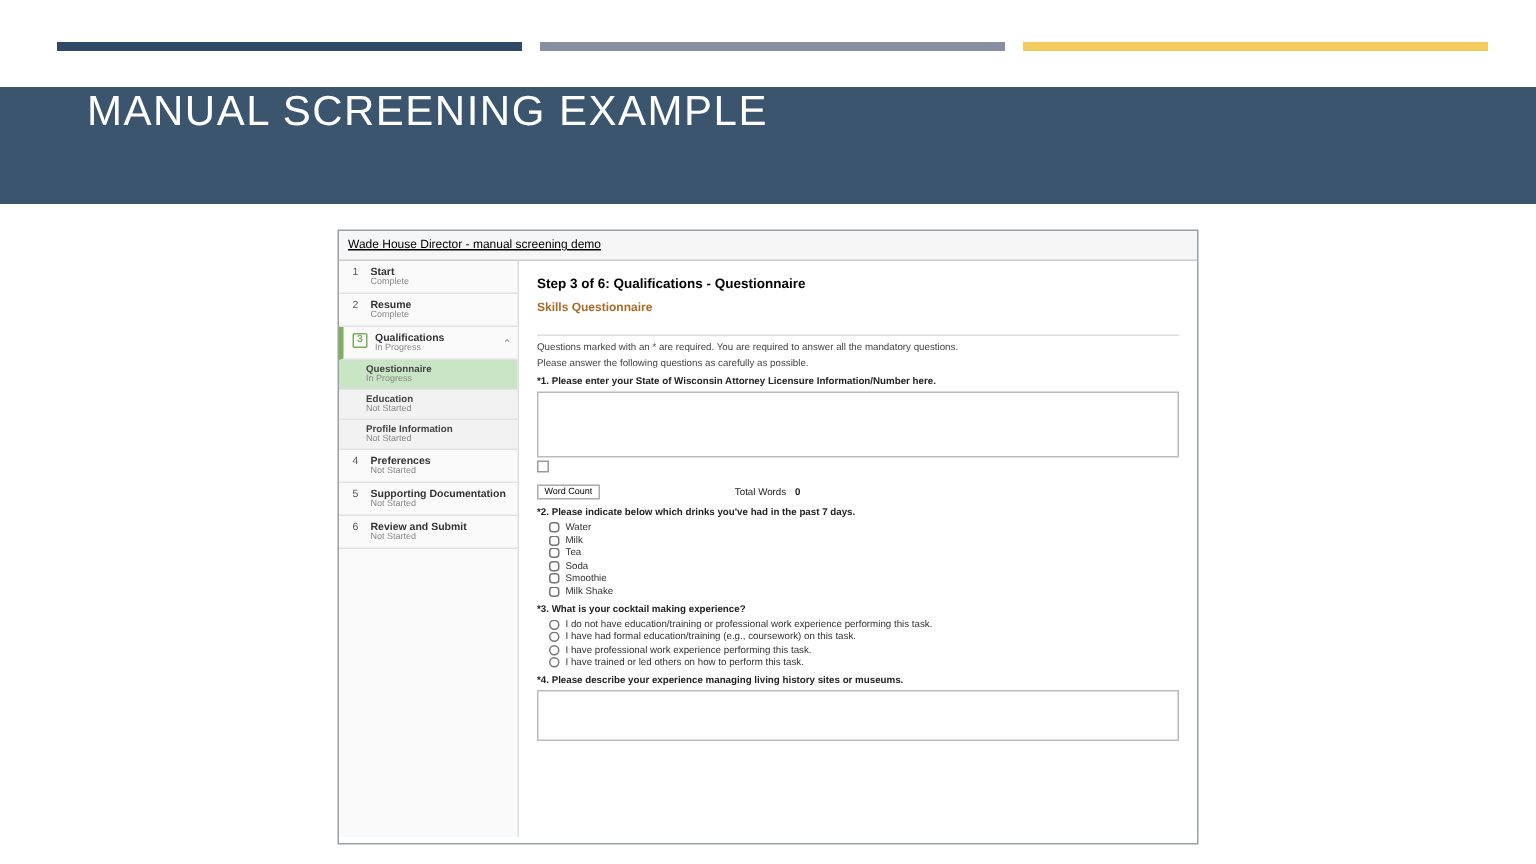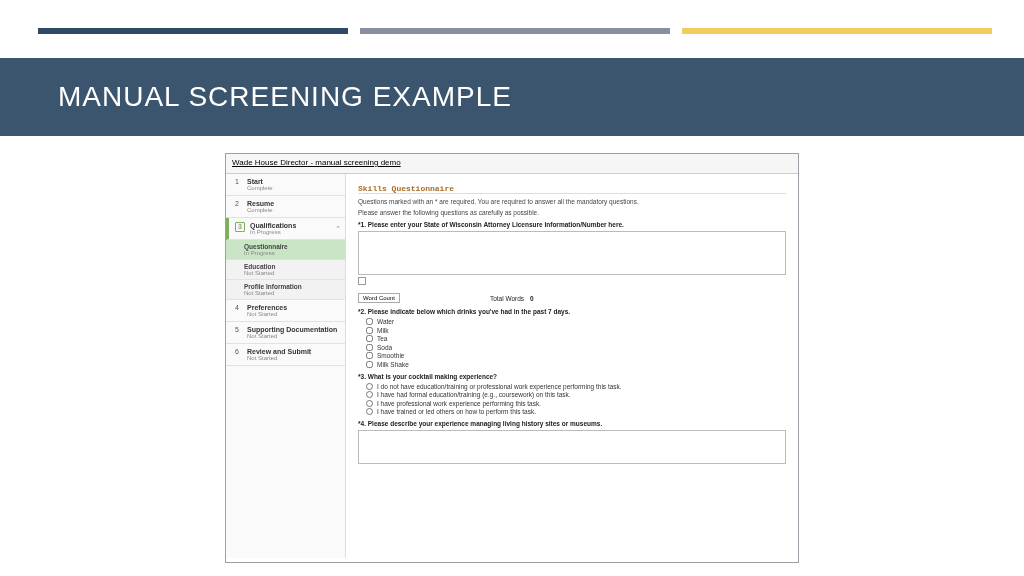--- a/index.html
+++ b/index.html
@@ -24,21 +24,20 @@
     .bar2 { width: 310px; background: #888fa0; margin-left: 12px; }
     .bar3 { width: 310px; background: #f2cd5d; margin-left: 12px; }
     .header-band {
       position: absolute;
       top: 58px;
       left: 0;
       width: 100%;
       height: 78px;
       background: #3b556e;
       display: flex;
-      align-items: center;
       padding-left: 58px;
     }
     .header-band h1 {
       color: #fff;
       font-weight: 400;
       font-size: 28px;
       letter-spacing: 1px;
     }
     .app-frame {
       position: absolute;
@@ -113,23 +112,22 @@
       flex: 1;
       padding: 10px 12px;
       overflow: hidden;
     }
     .main h2 { font-size: 9px; font-weight: bold; margin-bottom: 6px; }
     .subheader {
       font-weight: bold;
       color: #a96b28;
       font-size: 8px;
       border-bottom: 1px solid #ddd;
-      padding-bottom: 0;
+      padding-bottom: 14px;
       margin-bottom: 4px;
-      font-family: Liberation Mono, monospace;
     }
     .intro { font-size: 6.5px; color: #444; margin-bottom: 4px; }
     .question { font-weight: bold; font-size: 6.5px; margin: 5px 0 3px 0; color: #222; }
     .ta {
       width: 100%;
       height: 44px;
       border: 1px solid #bbb;
       resize: none;
       font-size: 6px;
     }
@@ -245,20 +243,21 @@
         <div class="num">6</div>
         <div class="txt">
           <div class="t1">Review and Submit</div>
           <div class="t2">Not Started</div>
         </div>
       </div>
 
     </div>
 
     <div class="main">
+      <h2>Step 3 of 6: Qualifications - Questionnaire</h2>
       <div class="subheader">Skills Questionnaire</div>
       <div class="intro">Questions marked with an * are required. You are required to answer all the mandatory questions.</div>
       <div class="intro">Please answer the following questions as carefully as possible.</div>
 
       <div class="question">*1.  Please enter your State of Wisconsin Attorney Licensure Information/Number here.</div>
       <textarea class="ta" style=""></textarea>
       <div class="icon-expand"></div>
       <div class="wordcount-row">
         <button class="wc-btn">Word Count</button>
         <span class="total-words">

